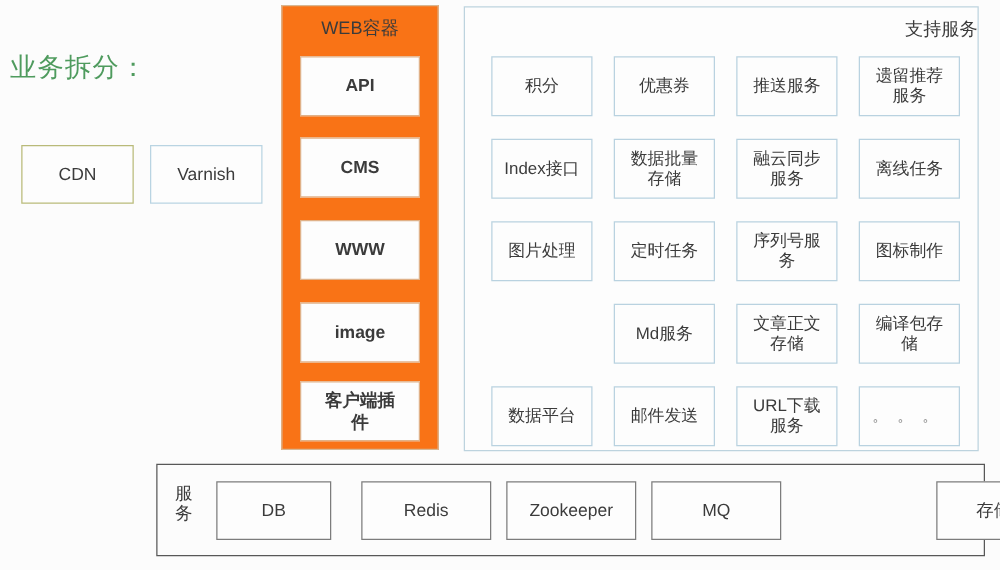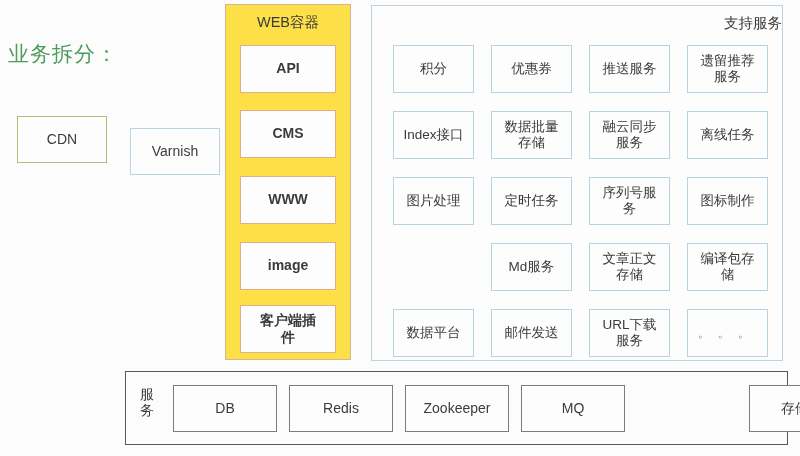--- a/index.html
+++ b/index.html
@@ -40,30 +40,30 @@
     justify-content: center;
     text-align: center;
     color: #3b3b3b;
     line-height: 1.22;
     white-space: pre-line;
   }
 
   
   .edge-box { font-size: 14px; height: 47px; top: 116px; }
   #cdn-box     { left: 17px;  width: 90px;  border: 1.4px solid #b9ba79; }
-  #varnish-box { left: 130px; width: 90px;  border: 1.4px solid #b9d4e2; margin-top: 12px; }
+  #varnish-box { left: 120px; width: 90px;  border: 1.4px solid #b9d4e2; }
 
   
   #web-container {
     position: absolute;
     left: 225px; top: 4px;
     width: 126px; height: 356px;
     box-sizing: border-box;
     border: 1.4px solid #d7b793;
-    background: #fde047;
+    background: #f97316;
   }
   #web-container-title {
     position: absolute;
     left: 0; right: 0; top: 8px;
     text-align: center;
     font-size: 14.5px;
     color: #3b3b3b;
   }
   .web-box {
     left: 14px;
@@ -236,21 +236,21 @@
     </div>
     <div class="box svc-box" style="left:315px; top:303px">
       <span class="dots">。。。</span>
     </div>
   </div>
 
   <div id="service-bar">
     <div id="service-bar-label">服
 务</div>
 
-    <div class="box infra-box" style="left:47px;  width:104px">
+    <div class="box infra-box" style="left:47px;  width:92px">
       <span>DB</span>
     </div>
     <div class="box infra-box" style="left:163px; width:104px">
       <span>Redis</span>
     </div>
     <div class="box infra-box" style="left:279px; width:104px">
       <span>Zookeeper</span>
     </div>
     <div class="box infra-box" style="left:395px; width:104px">
       <span>MQ</span>

